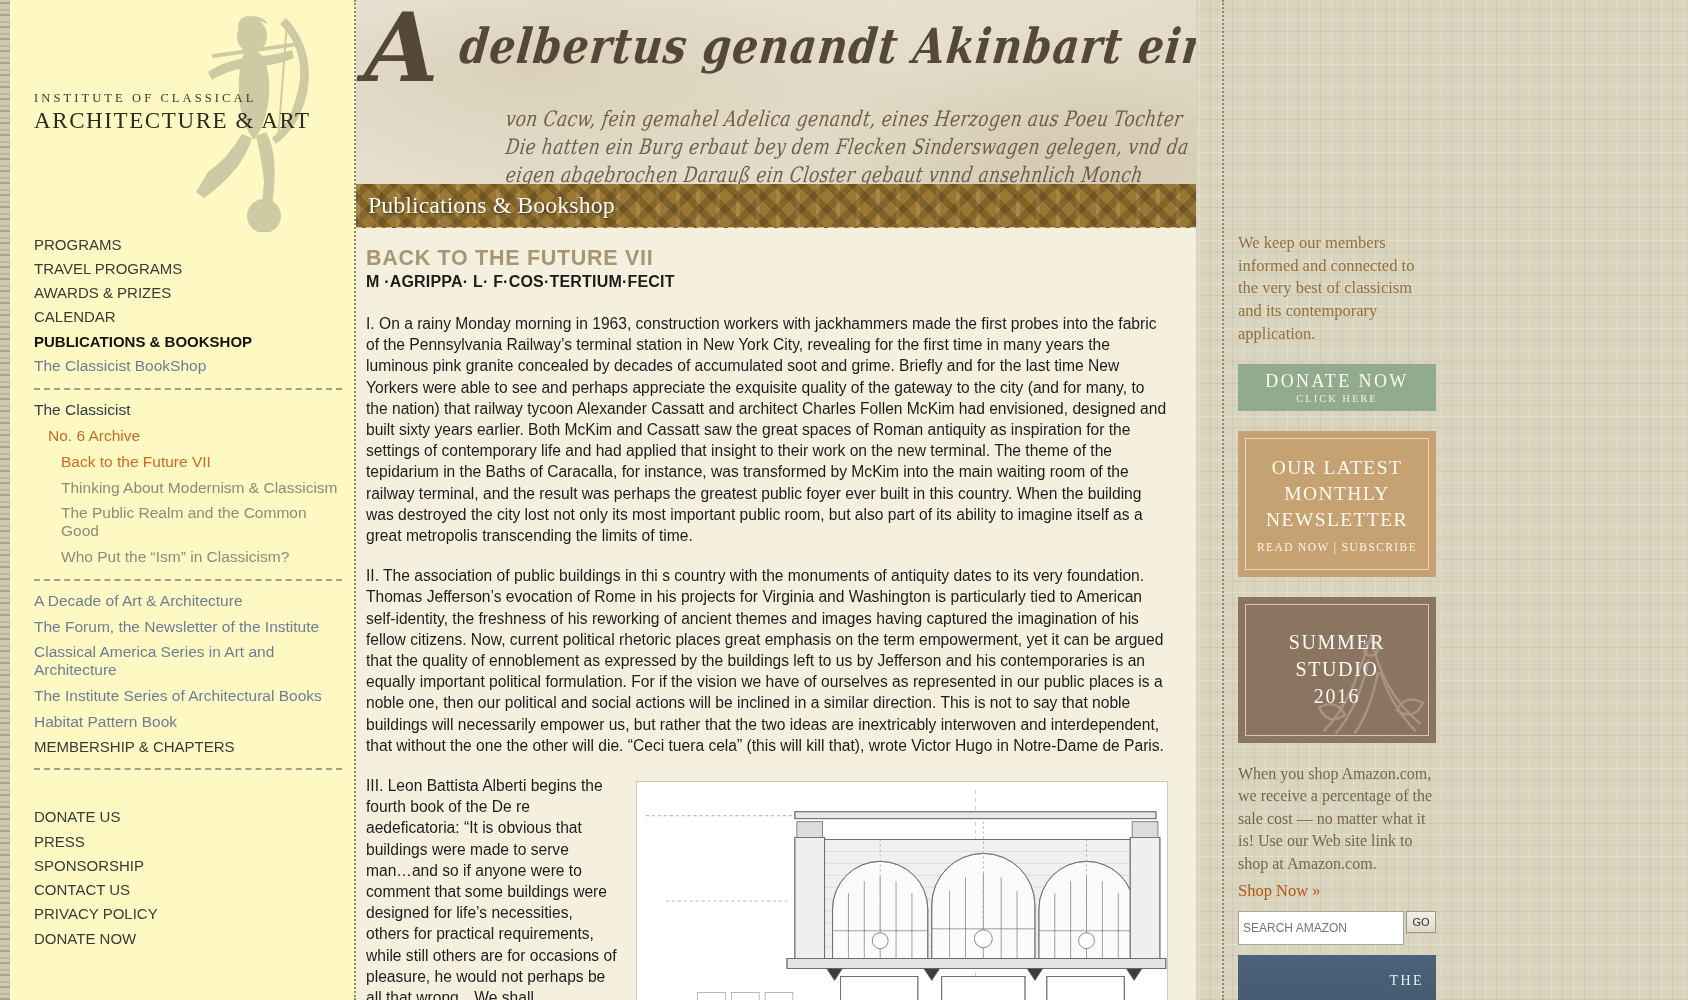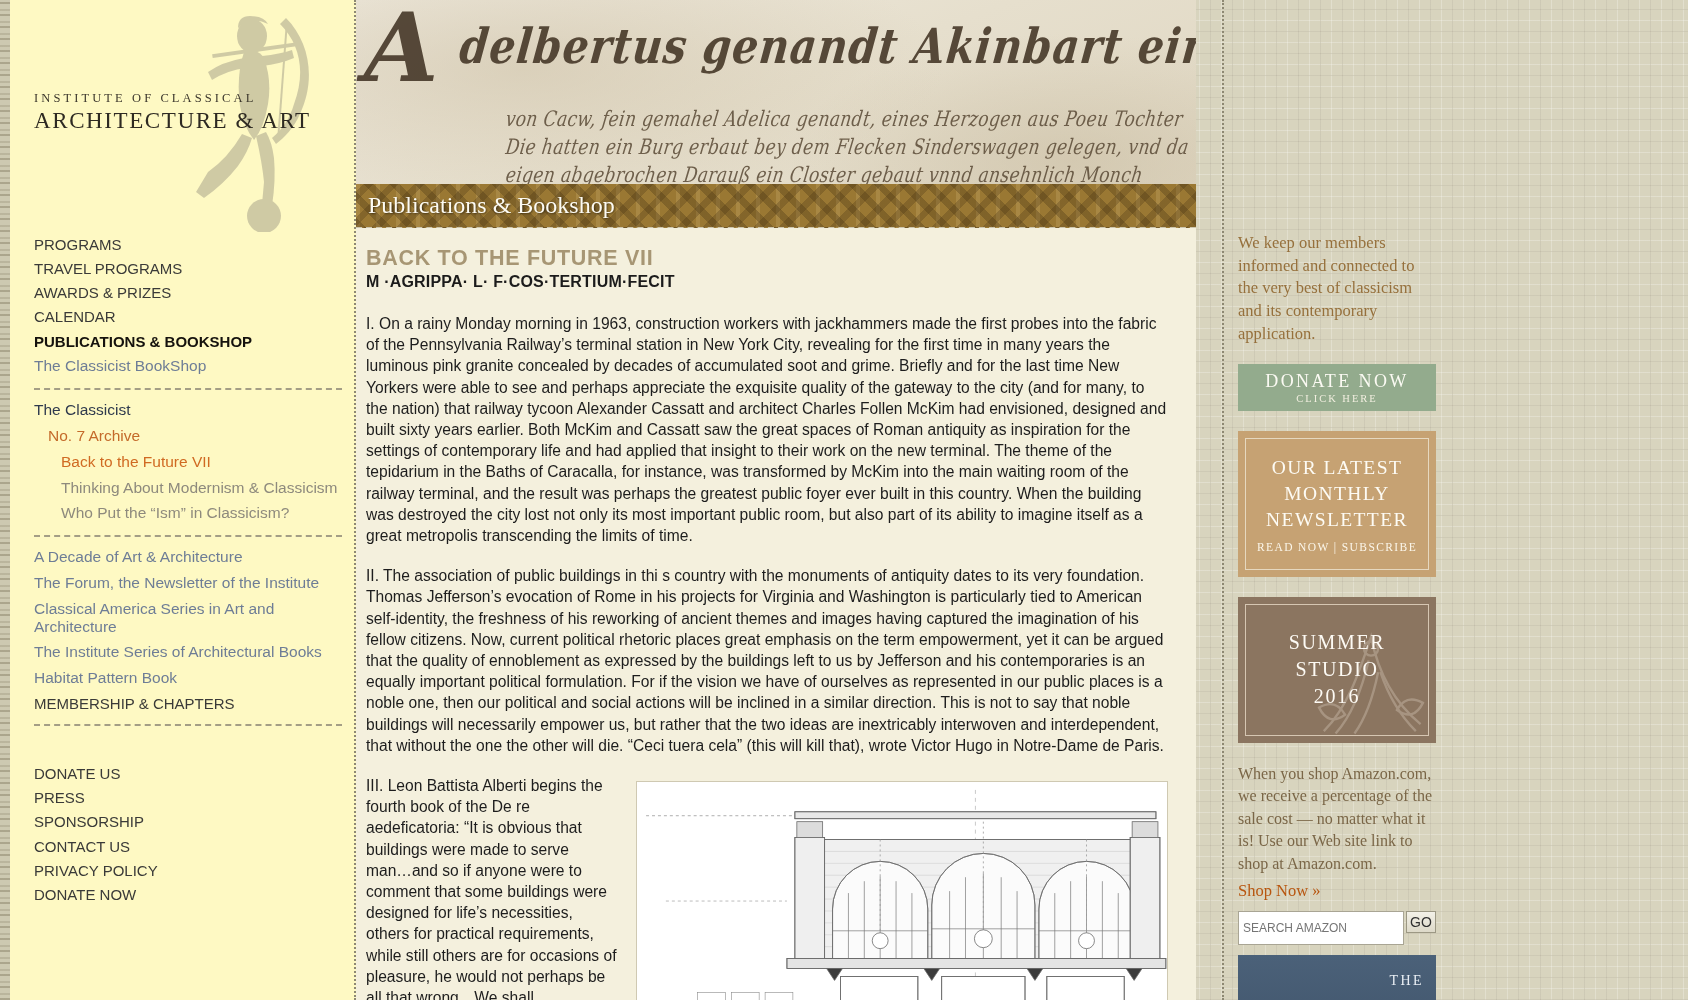--- a/index.html
+++ b/index.html
@@ -407,21 +407,21 @@
     font-size: 12px;
     color: #3a3a3a;
     padding: 16px 4px;
   }
   .go-btn {
     width: 30px;
     height: 22px;
     background: linear-gradient(#f3f1e8, #ddd9c8);
     border: 1px solid #9c9884;
     font-family: "Liberation Sans", sans-serif;
-    font-size: 14px;
+    font-size: 11px;
     color: #303030;
     cursor: pointer;
   }
   .book-promo {
     margin-top: 10px;
     height: 120px;
     background: linear-gradient(#4b6179, #3d5167);
     position: relative;
     overflow: hidden;
     cursor: pointer;
@@ -486,23 +486,24 @@
         <div class="nav-item nav-top">TRAVEL PROGRAMS</div>
         <div class="nav-item nav-top">AWARDS &amp; PRIZES</div>
         <div class="nav-item nav-top">CALENDAR</div>
         <div class="nav-item nav-top active">PUBLICATIONS &amp; BOOKSHOP</div>
 
         <div class="nav-item nav-sub">The Classicist BookShop</div>
 
         <hr class="dash-rule">
 
         <div class="nav-item nav-sub dark">The Classicist</div>
-        <div class="nav-item nav-l2">No. 7 Archive</div>
+        <div class="nav-item nav-l2">No. 6 Archive</div>
         <div class="nav-item nav-l3">Back to the Future VII</div>
         <div class="nav-item nav-l3 muted">Thinking About Modernism &amp; Classicism</div>
+        <div class="nav-item nav-l3 muted">The Public Realm and the Common Good</div>
         <div class="nav-item nav-l3 muted">Who Put the “Ism” in Classicism?</div>
 
         <hr class="dash-rule">
 
         <div class="nav-item nav-sub">A Decade of Art &amp; Architecture</div>
         <div class="nav-item nav-sub">The Forum, the Newsletter of the Institute</div>
         <div class="nav-item nav-sub">Classical America Series in Art and Architecture</div>
         <div class="nav-item nav-sub">The Institute Series of Architectural Books</div>
         <div class="nav-item nav-sub">Habitat Pattern Book</div>
         <div class="nav-item nav-top">MEMBERSHIP &amp; CHAPTERS</div>

